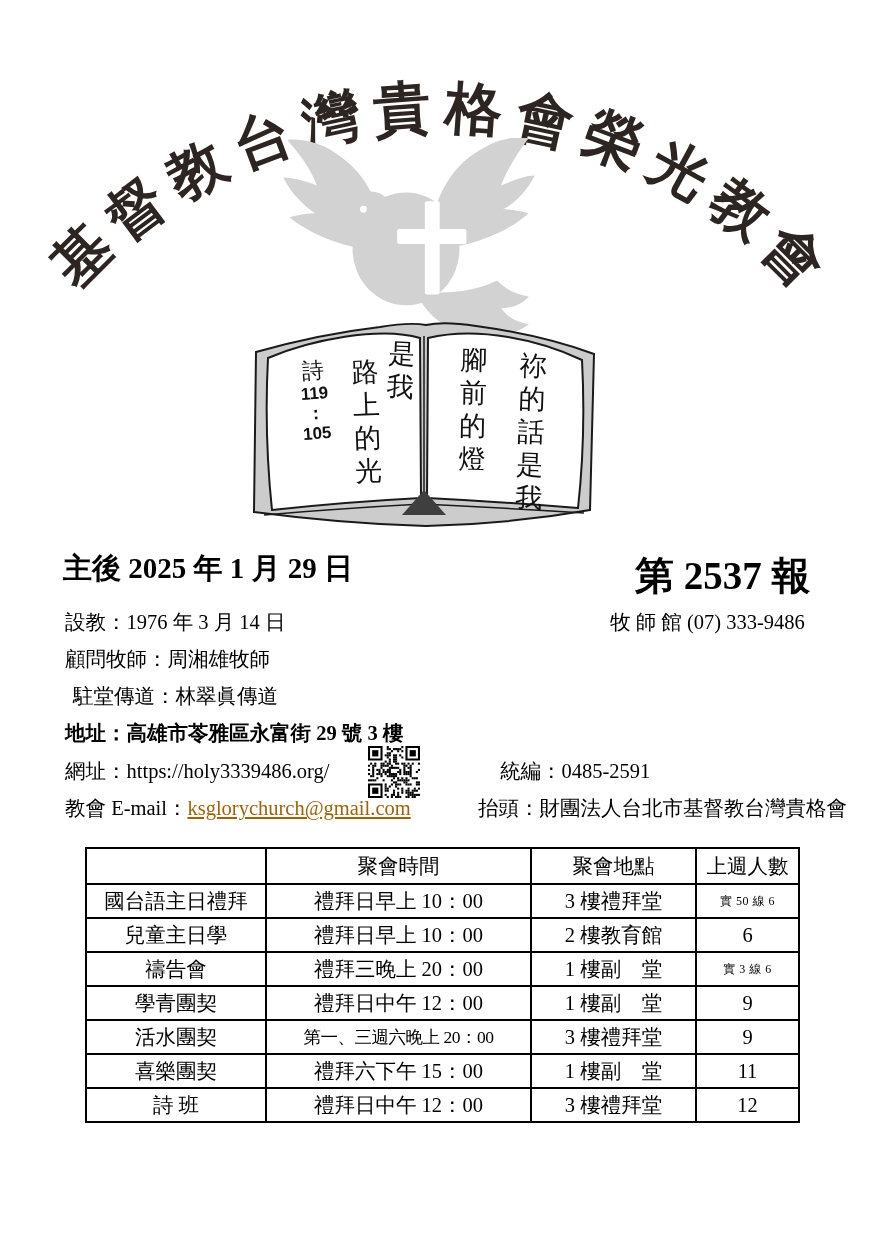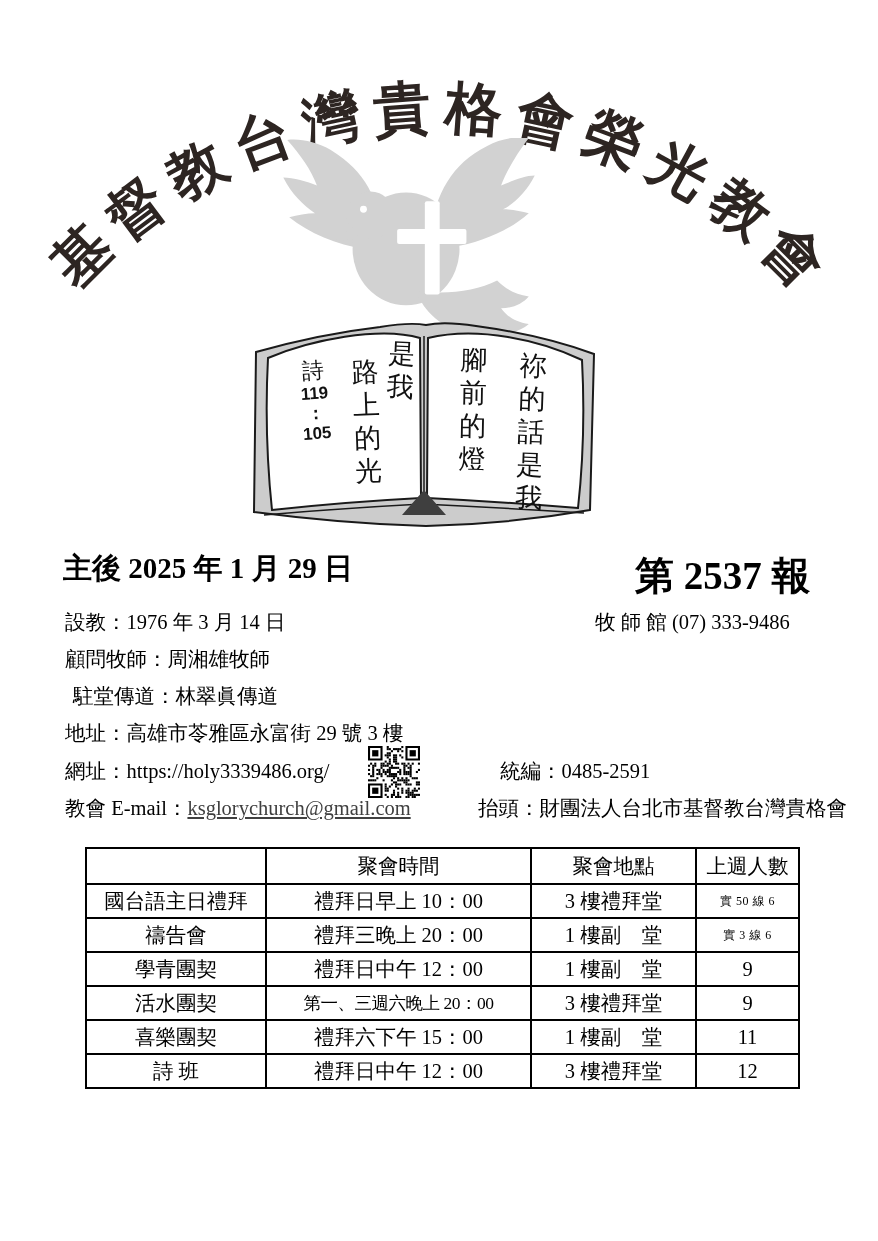--- a/index.html
+++ b/index.html
@@ -120,28 +120,28 @@
       <span>詩</span>
       <span class="num">119</span>
       <span class="num">：</span>
       <span class="num">105</span>
     </div>
 
   <div class="headline-date">主後 2025 年 1 月 29 日</div>
   <div class="headline-issue">第 2537 報</div>
 
   <div class="info-item" style="left:65px; top:608px;text-align:right;">設教：1976 年 3 月 14 日</div>
-  <div class="info-item" style="left:595px; top:608px;text-align:right;">牧 師 館 (07) 333-9486</div>
+  <div class="info-item" style="left:610px; top:608px;text-align:right;">牧 師 館 (07) 333-9486</div>
   <div class="info-item" style="left:65px; top:645px;text-align:right;">顧問牧師：周湘雄牧師</div>
   <div class="info-item" style="left:65px; top:682px;margin-left:8px;">駐堂傳道：林翠眞傳道</div>
-  <div class="info-item" style="left:65px; top:719px;">地址：高雄市苓雅區永富街 29 號 3 樓</div>
+  <div class="info-item" style="left:65px; top:719px;font-weight:bold;">地址：高雄市苓雅區永富街 29 號 3 樓</div>
   <div class="info-item" style="left:65px; top:757px;text-align:right;">網址：https://holy3339486.org/</div>
   <div class="info-item" style="left:500px; top:757px;">統編：0485-2591</div>
   <div class="info-item" style="left:65px; top:794px;">
-    <span>教會 E-mail：</span><span class="email-link" style="color: #404040;">ksglorychurch@gmail.com</span>
+    <span>教會 E-mail：</span><span class="email-link" style="color: #a16207;">ksglorychurch@gmail.com</span>
   </div>
   <div class="info-item" style="left:478px; top:794px;">抬頭：財團法人台北市基督教台灣貴格會</div>
 
   <svg class="qr-svg" viewBox="0 0 50 50" aria-hidden="true">
     <rect width="50" height="50" fill="#fff"></rect>
     <g id="qr-modules" fill="#000">
         <rect x="18" y="0" width="2" height="2"></rect>
         <rect x="32" y="0" width="2" height="2"></rect>
         <rect x="18" y="2" width="2" height="2"></rect>
         <rect x="20" y="2" width="2" height="2"></rect>
@@ -361,20 +361,26 @@
         </tr>
     </thead>
     <tbody>
         <tr>
           <td>國台語主日禮拜</td>
           <td>禮拜日早上 10：00</td>
           <td>3 樓禮拜堂</td>
           <td class="mixed">實 50 線 6</td>
         </tr>
         <tr>
+          <td>兒童主日學</td>
+          <td>禮拜日早上 10：00</td>
+          <td>2 樓教育館</td>
+          <td>6</td>
+        </tr>
+        <tr>
           <td>禱告會</td>
           <td>禮拜三晚上 20：00</td>
           <td>1 樓副　堂</td>
           <td class="mixed">實 3 線 6</td>
         </tr>
         <tr>
           <td>學青團契</td>
           <td>禮拜日中午 12：00</td>
           <td>1 樓副　堂</td>
           <td>9</td>

